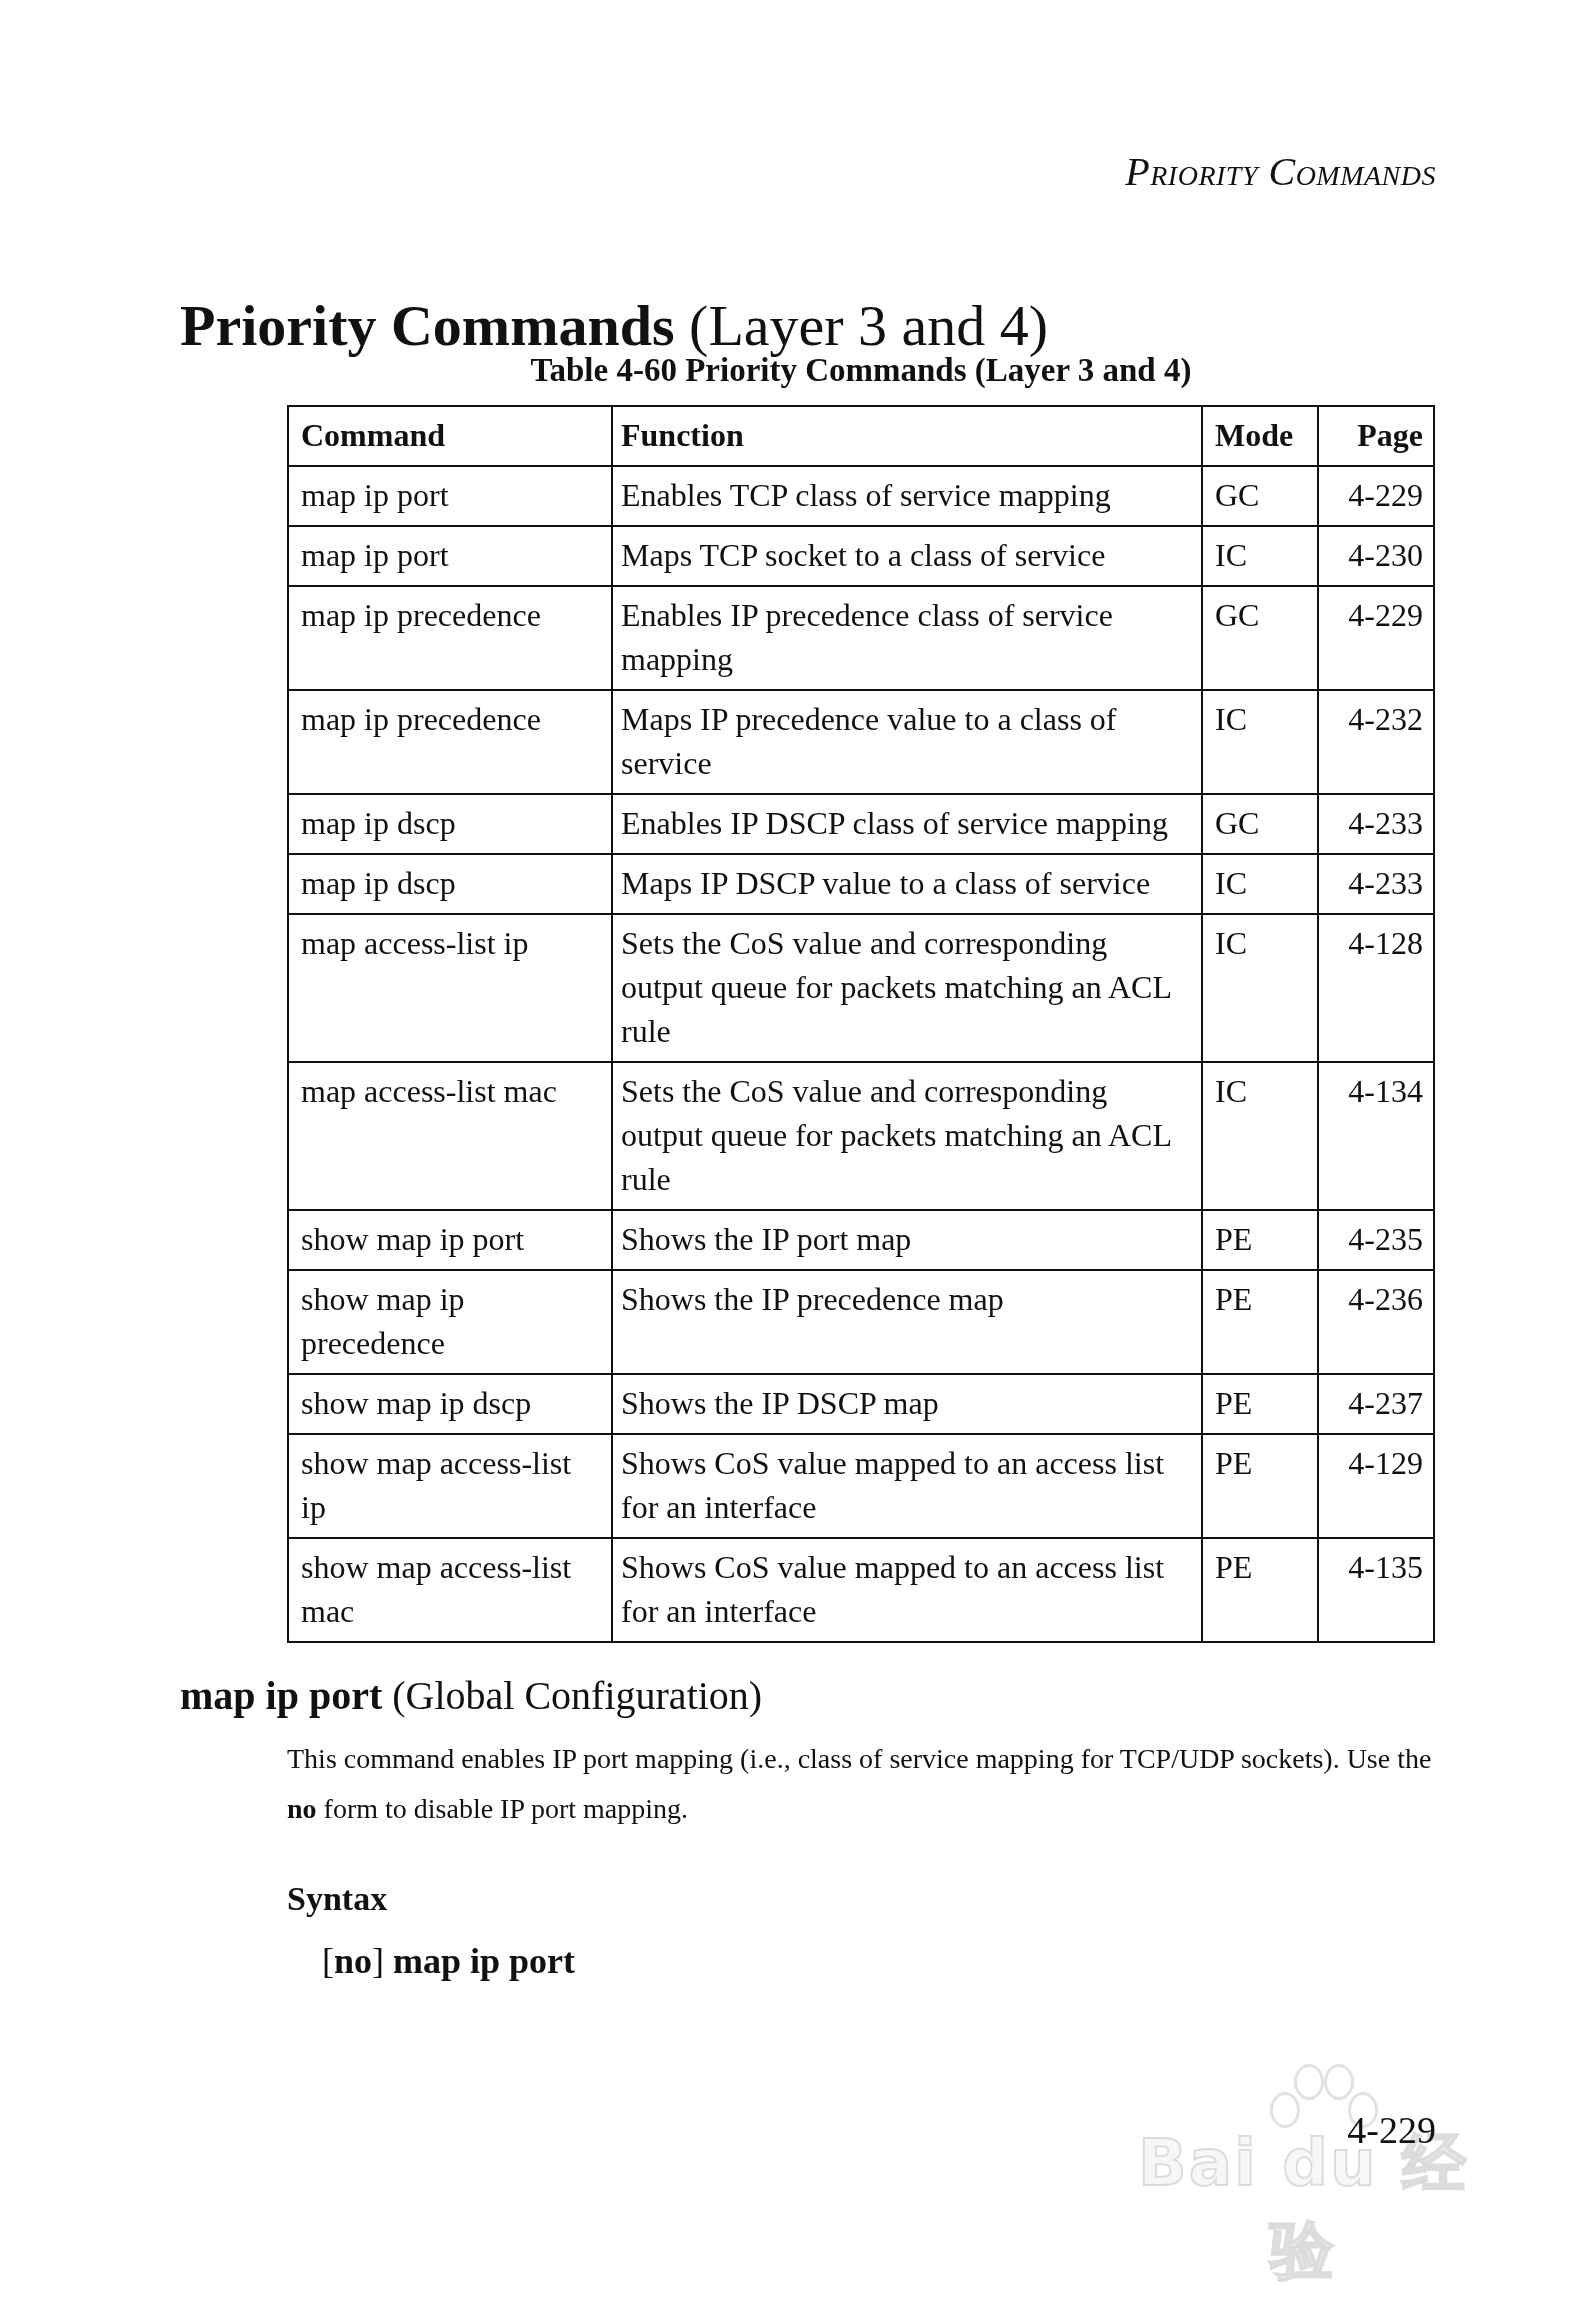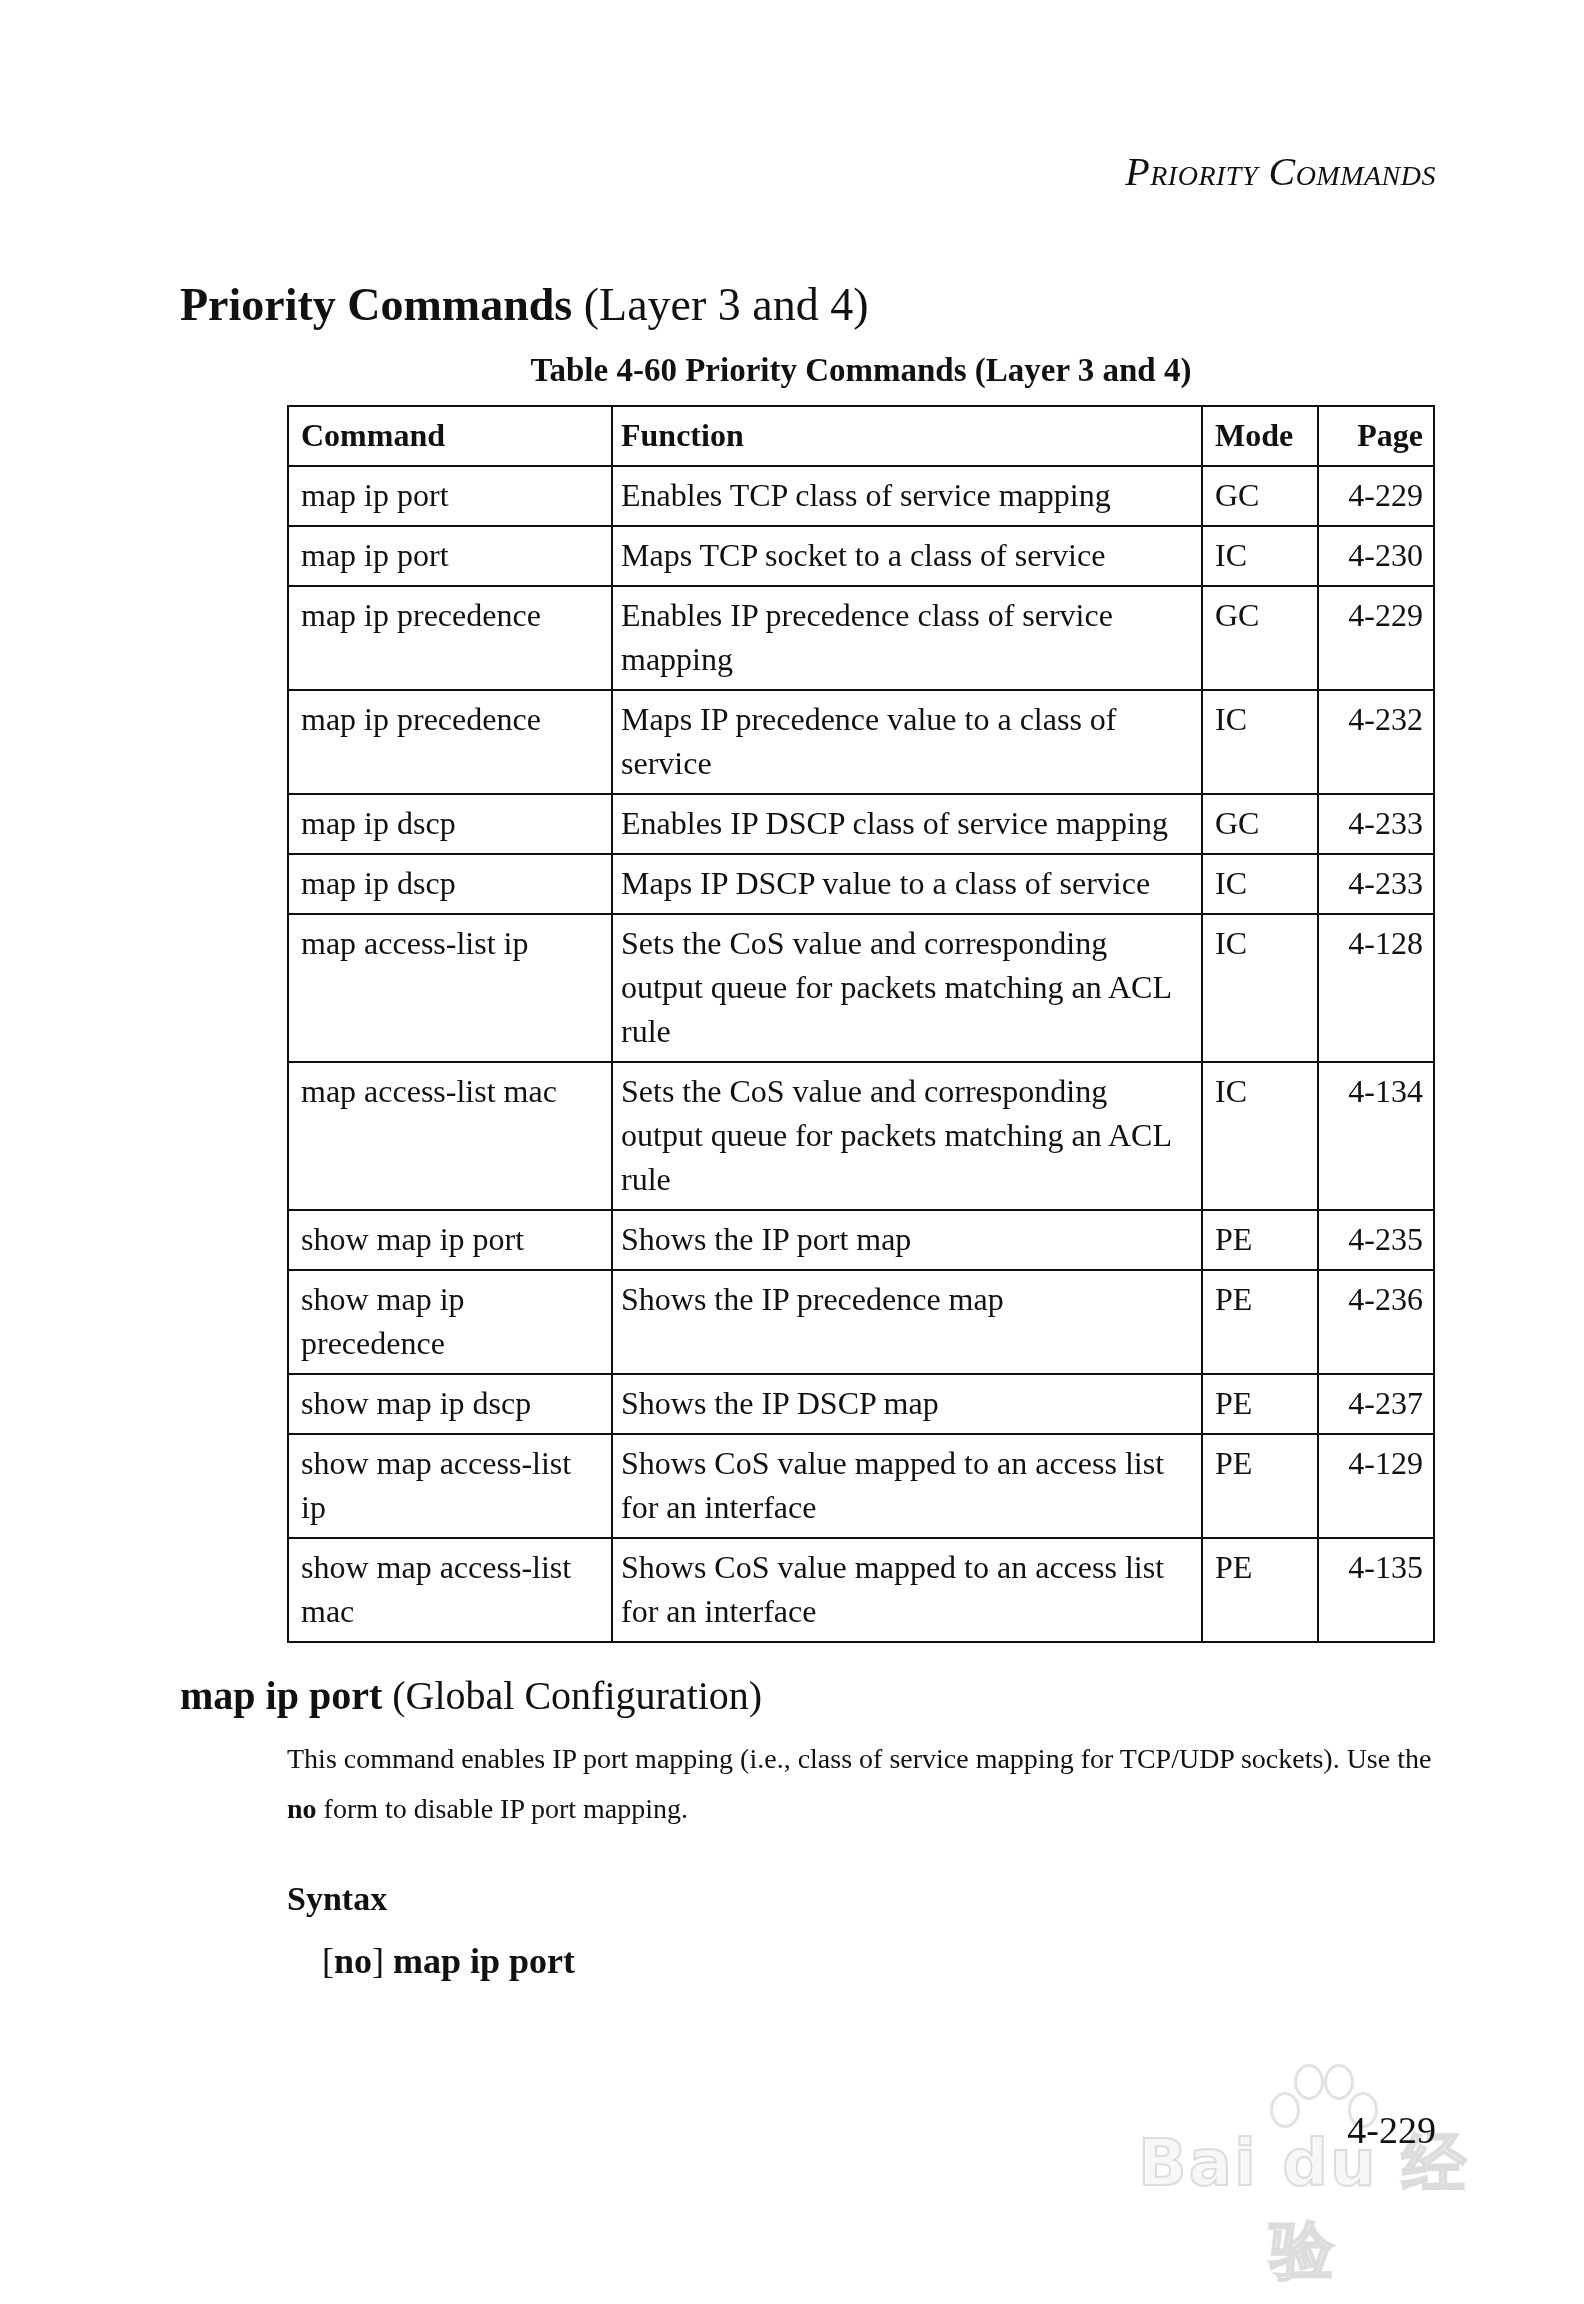--- a/index.html
+++ b/index.html
@@ -6,21 +6,21 @@
   body {
     width: 1584px; height: 2304px; position: relative; overflow: hidden;
     font-family: "Liberation Serif", "DejaVu Serif", serif; color: #111;
   }
   .running-head {
     position: absolute; right: 148px; top: 148px;
     font-size: 40px; font-style: italic; font-variant: small-caps; letter-spacing: 0.5px;
     color: #111;
   }
   .section-title {
-    position: absolute; left: 180px; top: 278px; font-size: 46px; white-space: nowrap;
+    position: absolute; left: 180px; top: 292px; font-size: 58px; white-space: nowrap;
   }
   .section-title .b { font-weight: bold; }
   .table-caption {
     position: absolute; left: 287px; width: 1148px; top: 352px; text-align: center;
     font-size: 33px; font-weight: bold;
   }
   table.cmd-table {
     position: absolute; left: 287px; top: 405px; width: 1148px;
     border-collapse: collapse; font-size: 32px; line-height: 44px;
   }

